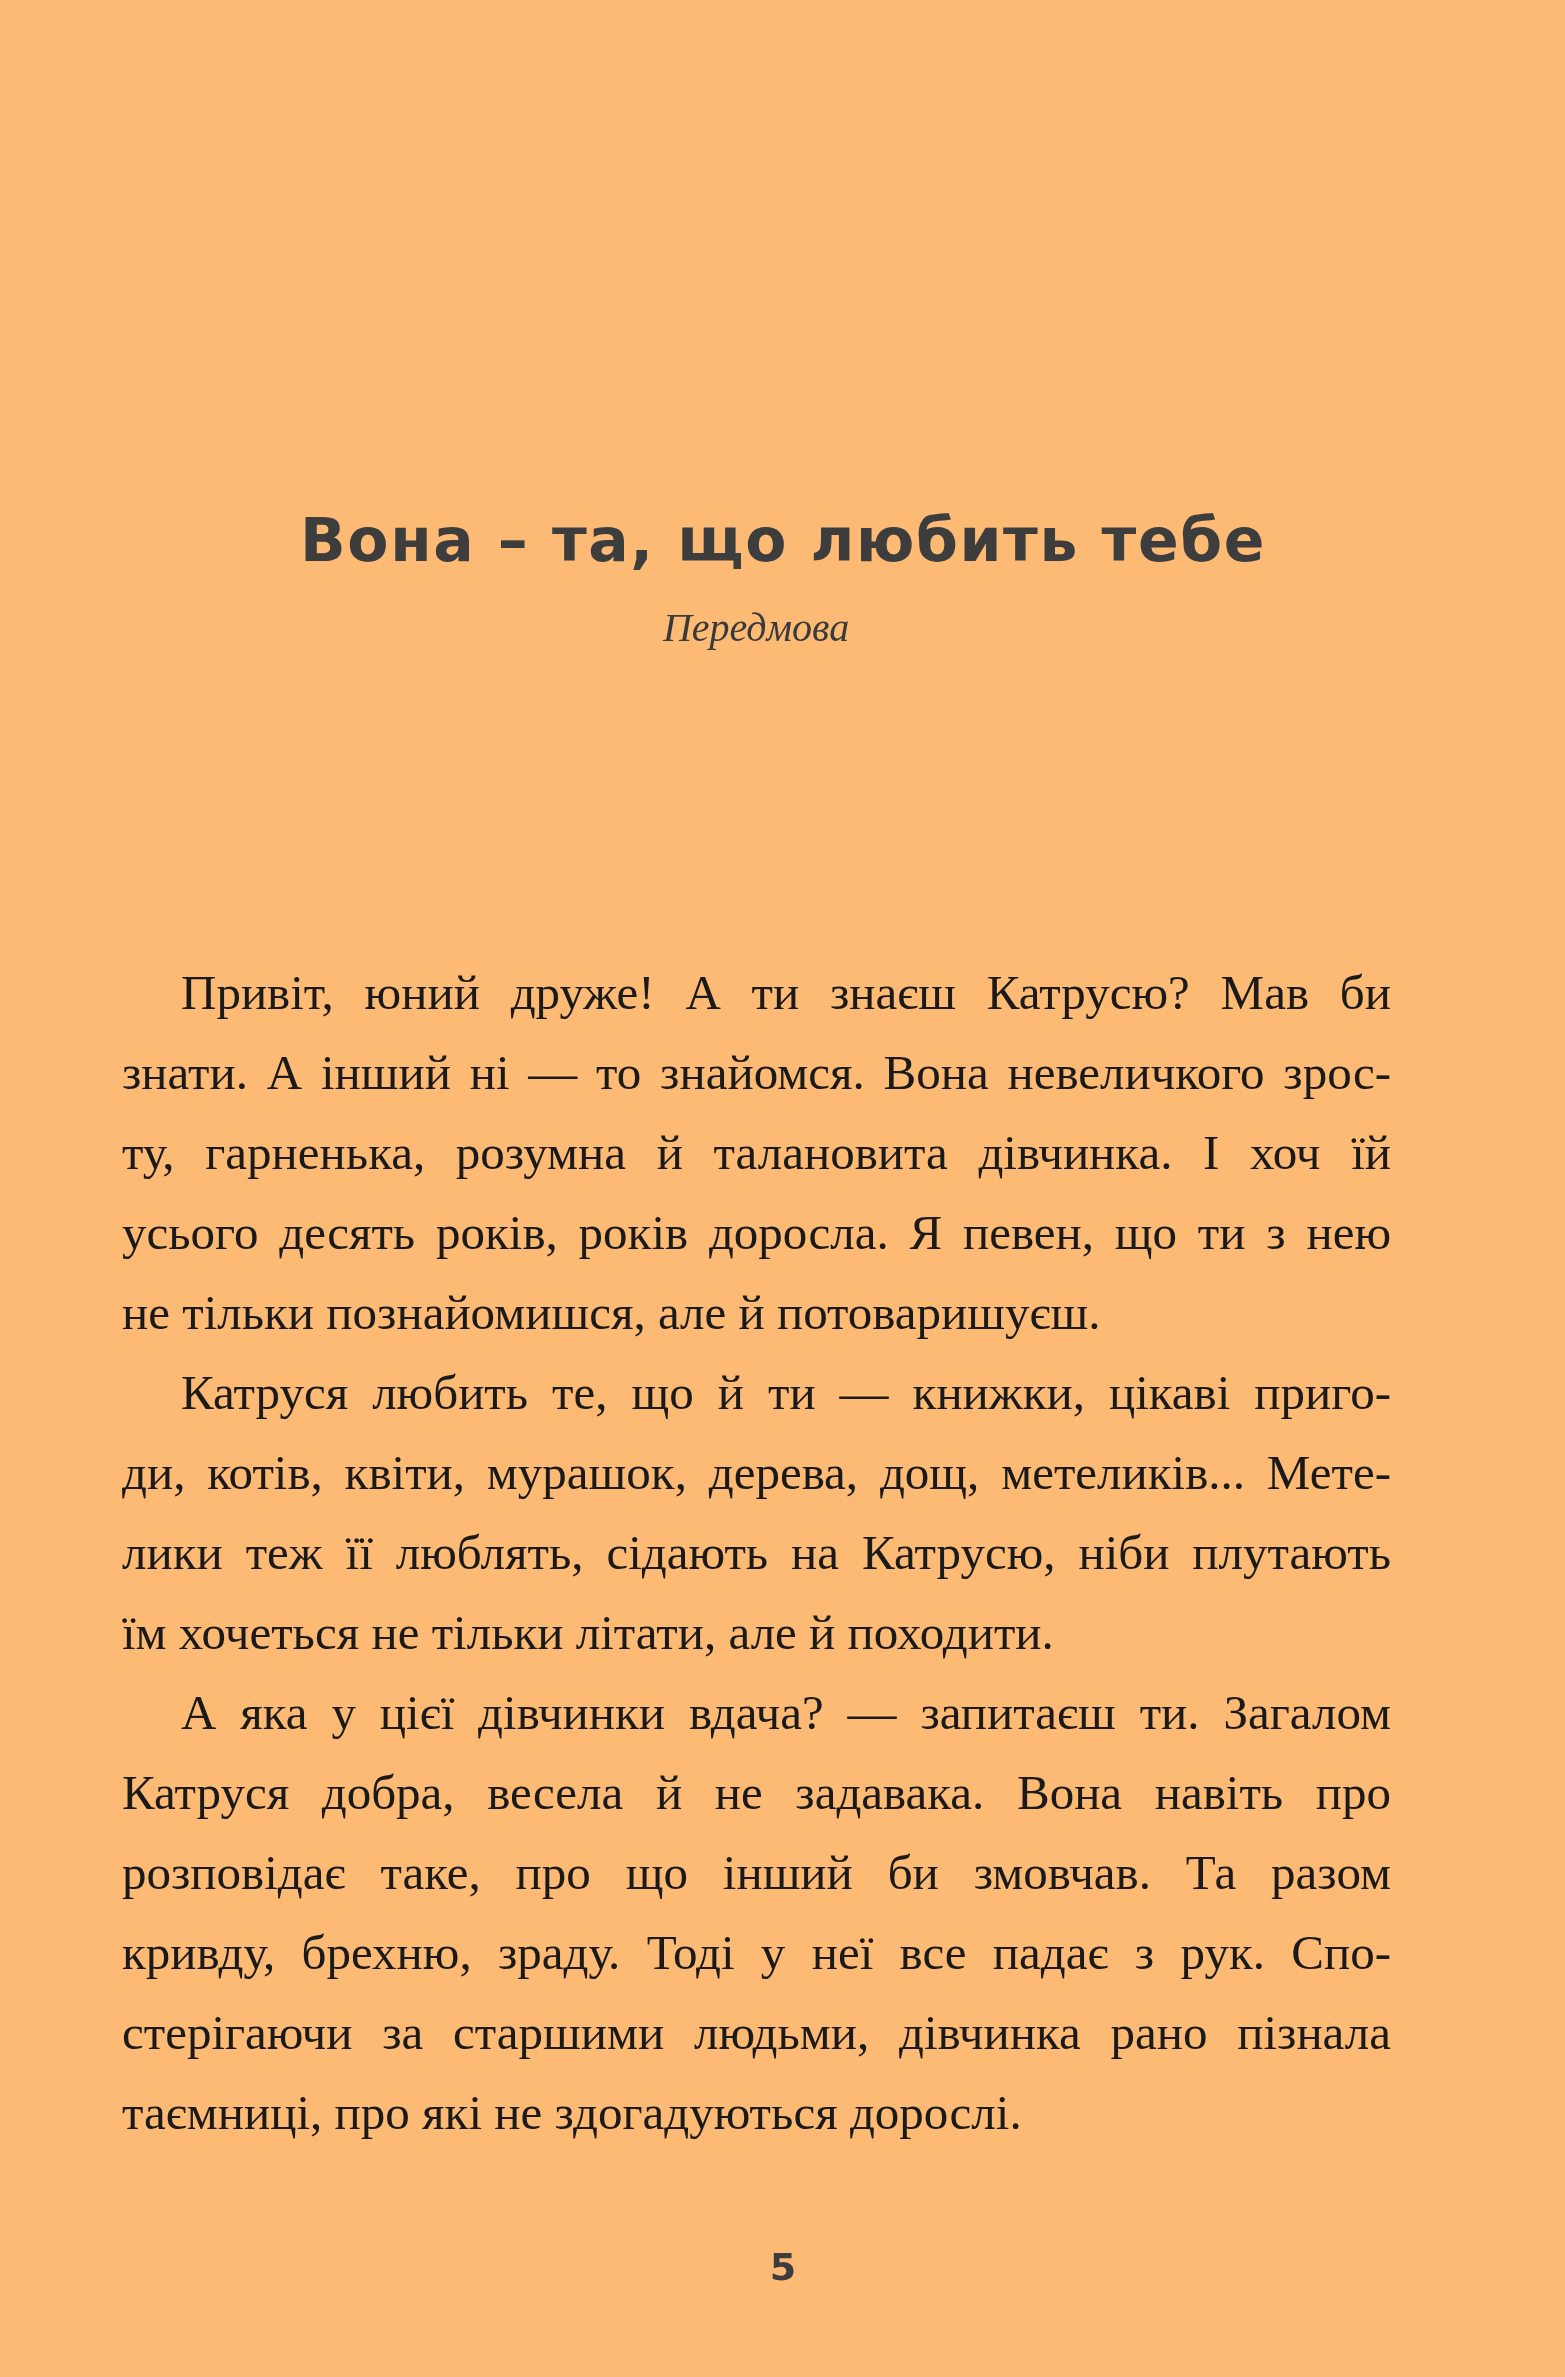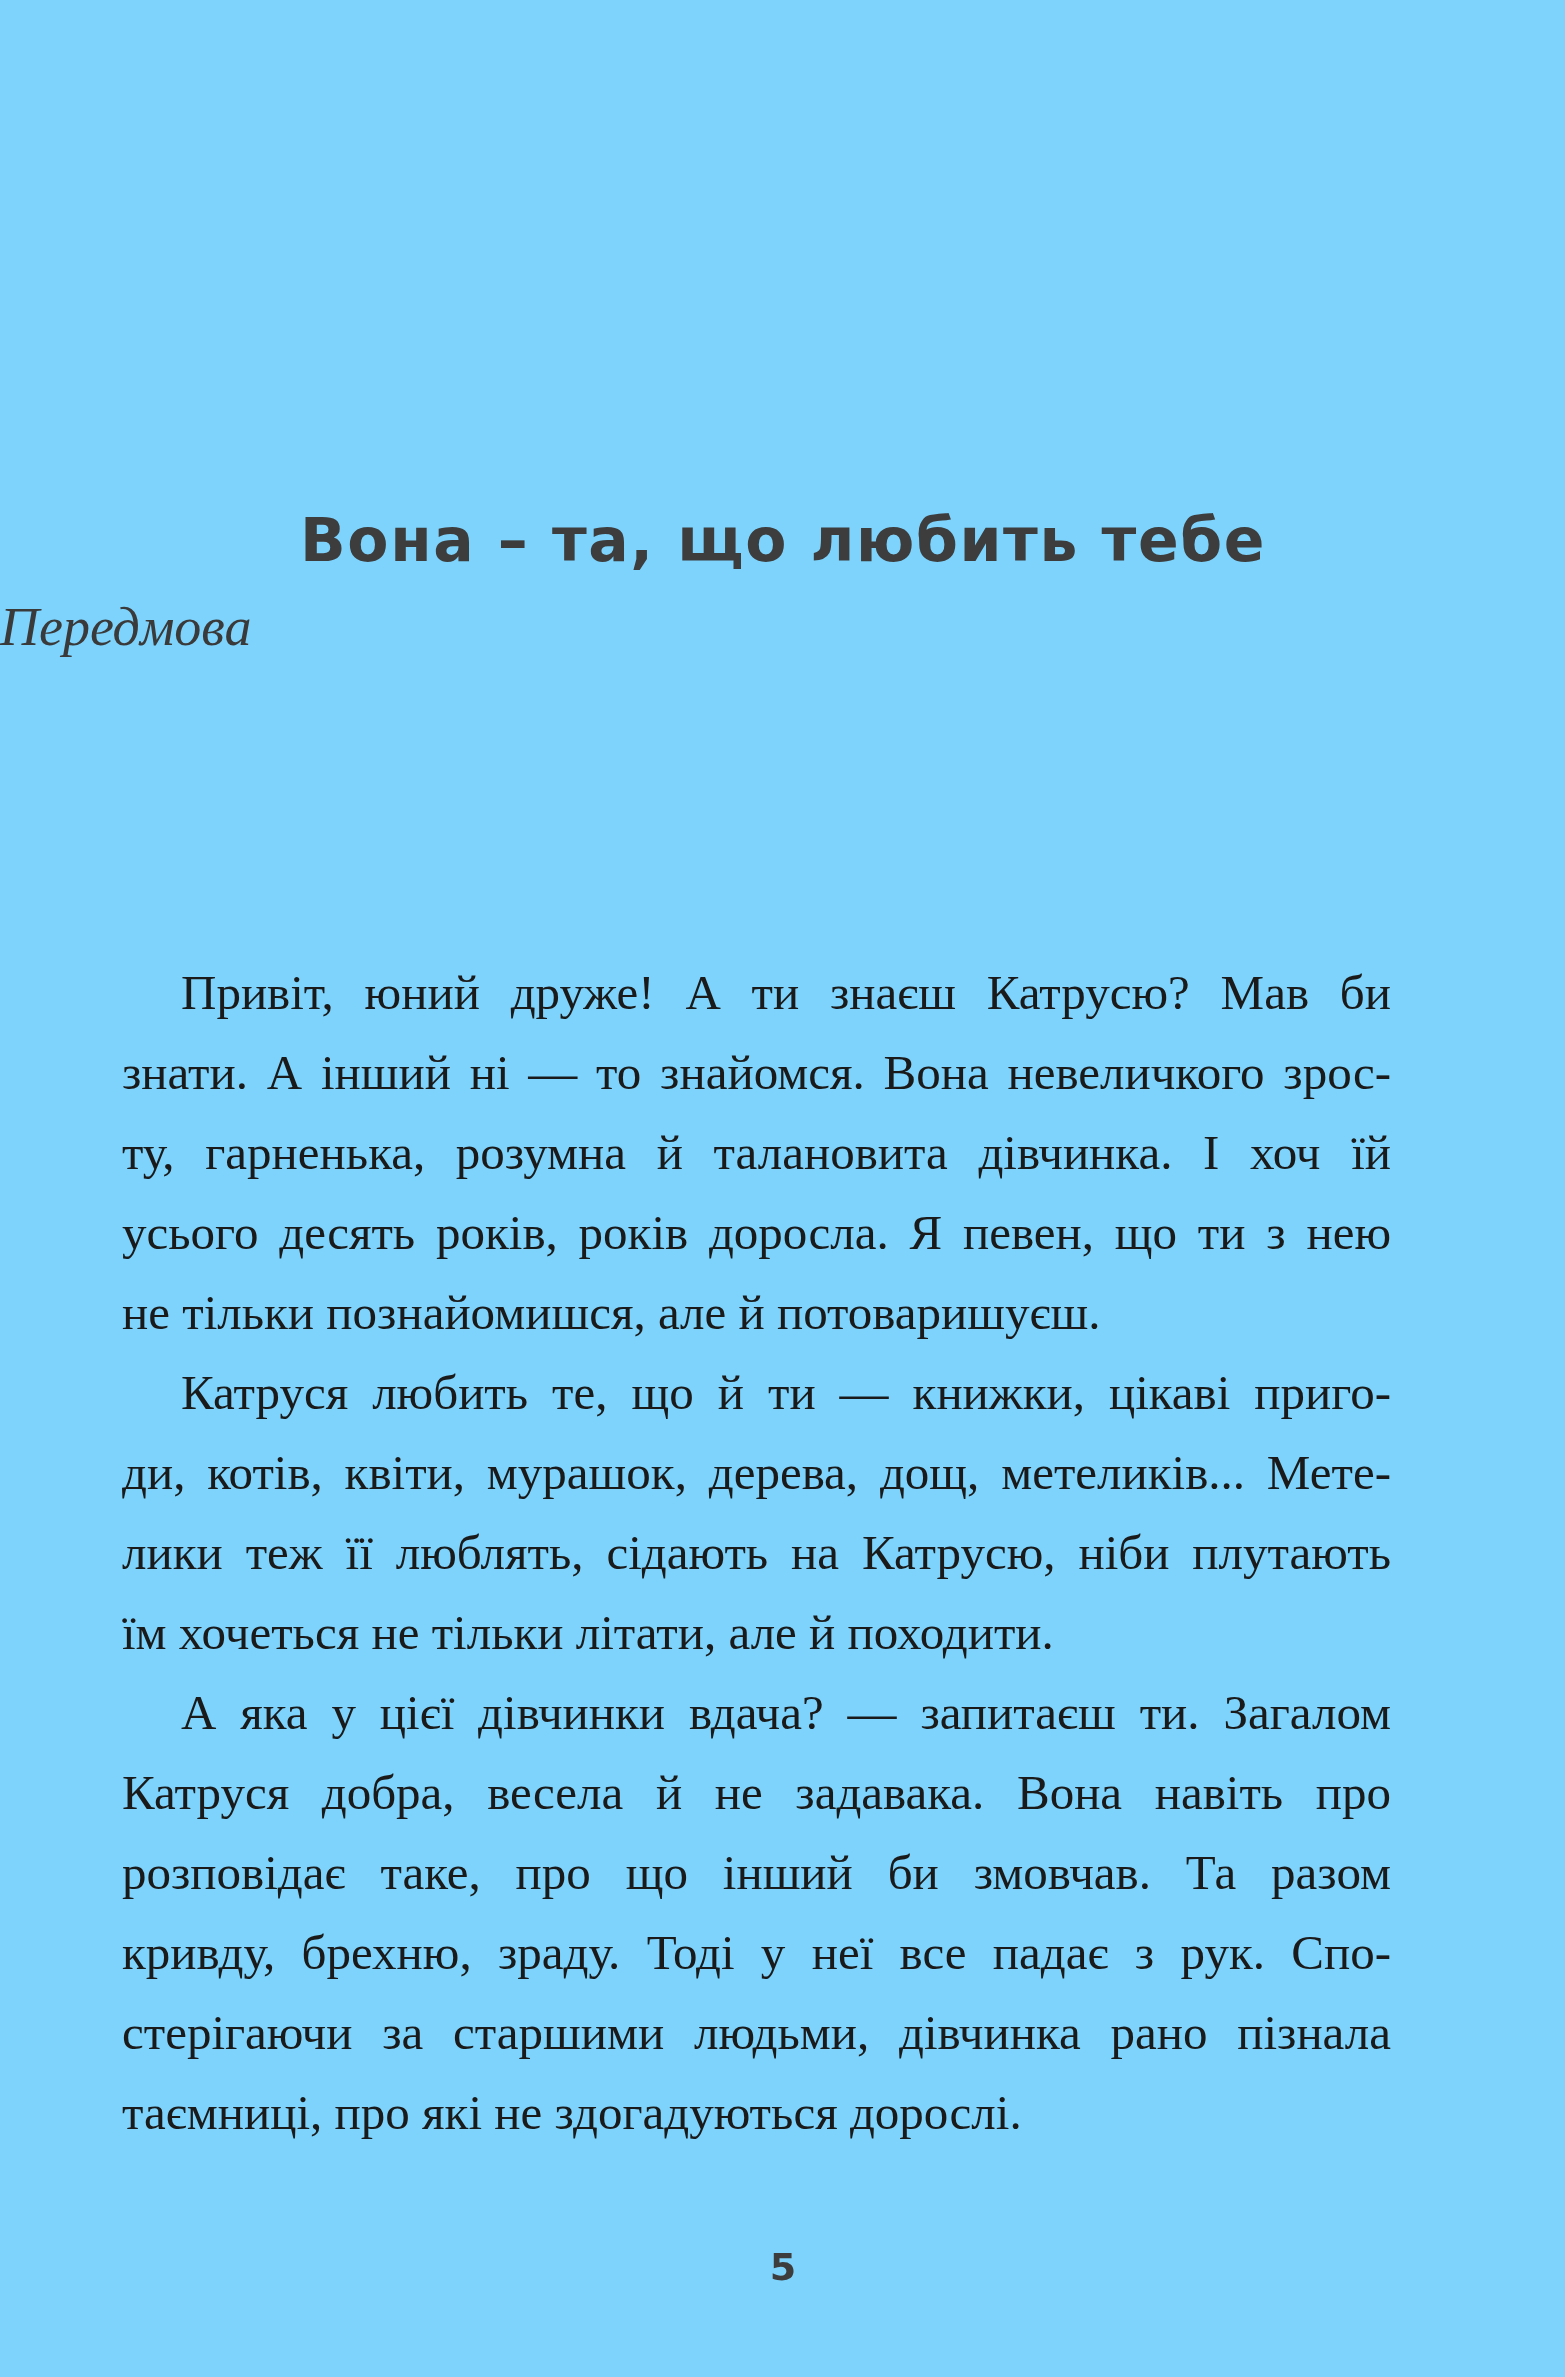--- a/index.html
+++ b/index.html
@@ -1,25 +1,25 @@
 <!DOCTYPE html>
 <html style="font-size:13px"><head>
 <meta charset="utf-8">
 <style>
   html, body { margin:0; padding:0; background:#ffffff; }
   body { width:1566px; height:2377px; position:relative; overflow:hidden; }
-  .page { position:absolute; left:0; top:0; width:1566px; height:2377px; background:#7dd3fc; }
+  .page { position:absolute; left:0; top:0; width:1566px; height:2377px; background:#fdba74; }
   .title {
     position:absolute; left:0; width:1566px; top:504px; text-align:center;
     font-family:"DejaVu Sans", sans-serif; font-weight:bold; font-size:60px;
     color:#3d3d3d; letter-spacing:1.6px; line-height:73px;
   }
   .subtitle {
-    position:absolute; left:0; width:1512px; top:591px; 
-    font-family:"Liberation Serif", serif; font-style:italic; font-size:54px;
+    position:absolute; left:0; width:1512px; top:591px; text-align:center;
+    font-family:"Liberation Serif", serif; font-style:italic; font-size:40px;
     color:#3a3a3a; line-height:73px;
   }
   .body {
     position:absolute; left:122px; top:953px; width:1269px;
     font-family:"Liberation Serif", serif; font-size:49px; color:#1a1a1a;
     line-height:80px;
   }
   .line { display:block; white-space:nowrap; text-align:justify; text-align-last:justify; height:80px;font-family:Liberation Serif, serif; }
   .line.indent { padding-left:59px; }
   .line.last { text-align-last:left; }

